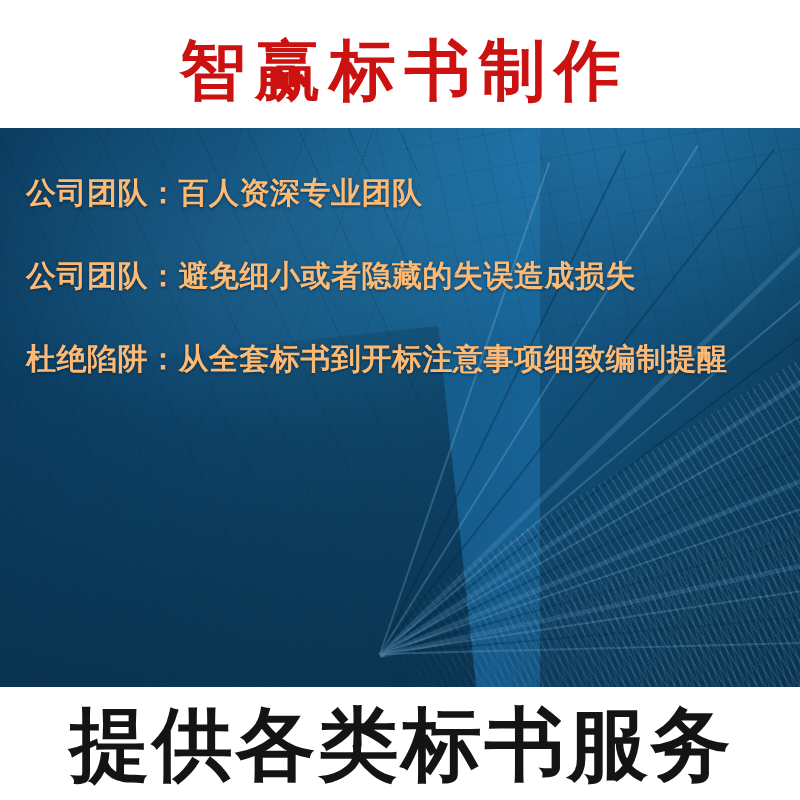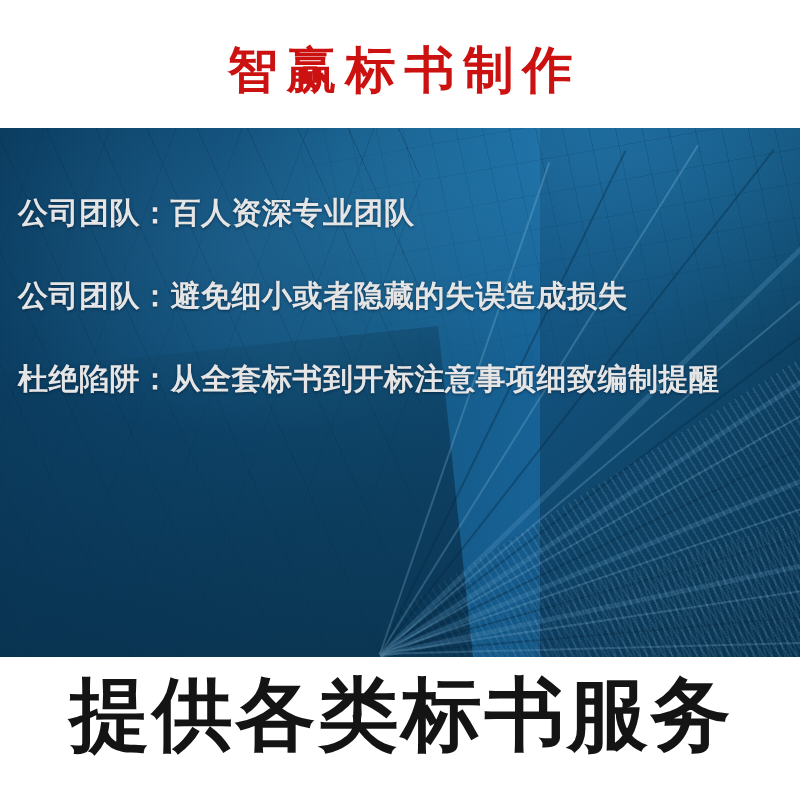--- a/index.html
+++ b/index.html
@@ -25,21 +25,21 @@
     left: 0;
     top: 0;
     width: 800px;
     height: 128px;
     background: #ffffff;
     display: flex;
     align-items: center;
     justify-content: center;
   }
   .headline {
-    font-size: 50px;
+    font-size: 66px;
     font-weight: bold;
     color: #CC1111;
     letter-spacing: 9px;
     line-height: 1;
     text-indent: 9px;
     white-space: nowrap;
     margin-top: 12px;
   }
 
   
@@ -168,42 +168,41 @@
   
   .features {
     position: absolute;
     left: 18px;
     top: 0;
     right: 0;
     bottom: 0;
   }
   .feature-line {
     position: absolute;
-    left: 0;
+    left: 8px;
     white-space: nowrap;
-    color: #e5e5e5;
+    color: #fdba74;
     font-size: 30px;
     font-weight: bold;
     letter-spacing: 0.5px;
     text-shadow: 0 1px 3px rgba(0,20,40,0.55);
     line-height: 1;
-    margin-top: 20px;
   }
   .feature-line:nth-child(1) { top: 50px; }
   .feature-line:nth-child(2) { top: 133px; }
   .feature-line:nth-child(3) { top: 216px; }
   .feature-line:nth-child(4) { top: 299px; }
   .feature-line:nth-child(5) { top: 382px; }
   .feature-line:nth-child(6) { top: 465px; }
 
   
   .footer-band {
     position: absolute;
     left: 0;
-    top: 657px;
+    top: 687px;
     width: 800px;
     height: 113px;
     background: #ffffff;
     display: flex;
     align-items: center;
     justify-content: center;
   }
   .footline {
     font-size: 80px;
     font-weight: bold;

